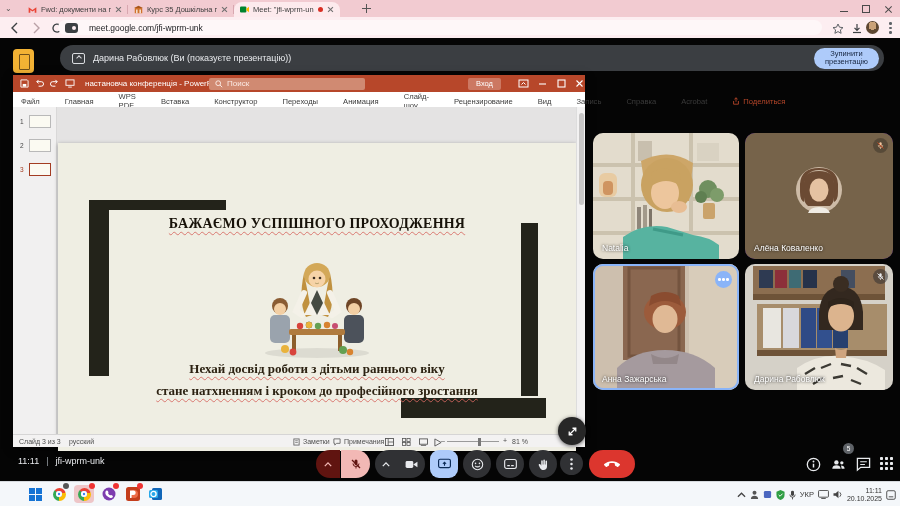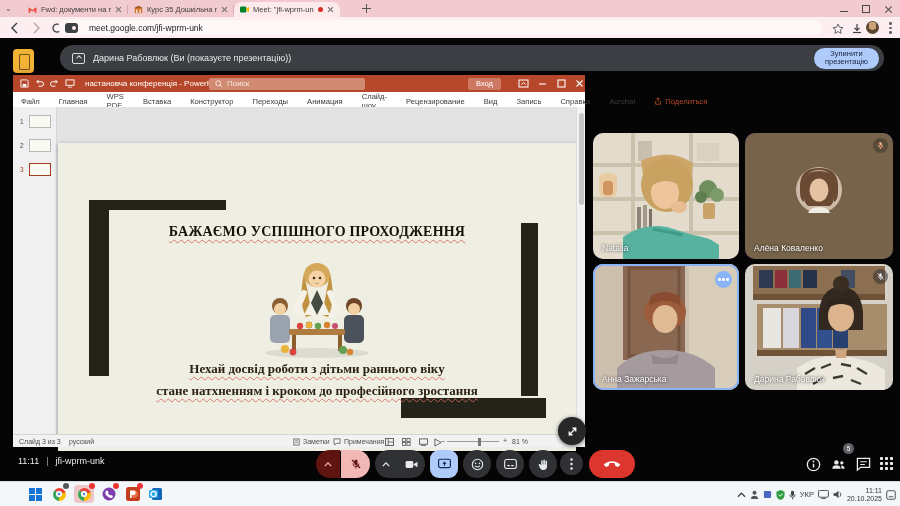--- a/index.html
+++ b/index.html
@@ -54,31 +54,31 @@
 
   
   .ppt{position:absolute;left:13px;top:37px;width:572px;height:372px;background:#e6e5e5;box-shadow:0 2px 8px rgba(0,0,0,.6);}
   .ppt-title{position:absolute;left:0;top:0;width:100%;height:17px;background:#b7472a;display:flex;align-items:center;color:#fff;}
   .qa{display:flex;gap:6px;margin-left:7px;align-items:center;}
   .qa svg{display:block;}
   .ppt-name{font-size:8px;margin-left:10px;white-space:nowrap;}
   .ppt-search{position:absolute;left:196px;top:2.5px;width:156px;height:12px;border-radius:2px;background:#d08a72;display:flex;align-items:center;gap:4px;padding:0 6px;color:#fbeae4;font-size:8px;}
   .vhod{position:absolute;left:455px;top:2.5px;height:12px;padding:0 8px;background:rgba(255,235,228,.3);border-radius:2px;font-size:7.5px;color:#fff;display:flex;align-items:center;}
   .tb-ctl{position:absolute;top:3px;width:11px;height:11px;}
-  .ppt-menu{position:absolute;left:0;top:17px;width:100%;height:15px;background:#fff;display:flex;align-items:center;gap:19px;padding:9px 8px;font-size:7.6px;color:#3b3b3b;border-bottom:1px solid #e1e1e1;}
+  .ppt-menu{position:absolute;left:0;top:17px;width:100%;height:15px;background:#fff;display:flex;align-items:center;gap:25px;padding:9px 8px;font-size:7.6px;color:#3b3b3b;border-bottom:1px solid #e1e1e1;}
   .share{margin-left:auto;color:#b7472a;display:flex;align-items:center;gap:3px;}
   .ppt-body{position:absolute;left:0;top:32px;width:100%;height:327px;background:#e4e3e3;}
   .thumbs{position:absolute;left:0;top:0;width:44px;height:100%;background:#f1f0f0;border-right:1px solid #d9d8d8;}
   .th-row{position:absolute;left:0;width:100%;display:flex;align-items:center;gap:4px;padding-left:7px;}
   .th-num{font-size:6.5px;color:#444;width:5px;}
   .th-box{width:22px;height:13px;background:#fbfaf2;border:1px solid #b9b9b9;}
   .th-box.sel{border:1.6px solid #a33c22;}
   .slide{position:absolute;left:45px;top:36px;width:518px;height:308px;background:#efeee3;box-shadow:0 1px 4px rgba(0,0,0,.35);}
   .bar{position:absolute;background:#23231a;}
-  .s-title{position:absolute;left:0;right:0;top:72px;text-align:center;font-family:"Liberation Serif",serif;font-weight:bold;font-size:14px;line-height:17.5px;color:#171209;letter-spacing:.2px;margin-top:8px;}
+  .s-title{position:absolute;left:0;right:0;top:72px;text-align:center;font-family:"Liberation Serif",serif;font-weight:bold;font-size:14px;line-height:17.5px;color:#171209;letter-spacing:.2px;}
   .s-body{position:absolute;left:0;right:0;text-align:center;font-family:"Liberation Serif",serif;font-weight:bold;font-size:13px;color:#2c2212;}
   .wavy{text-decoration:underline;text-decoration-style:wavy;text-decoration-color:rgba(214,102,95,.85);text-decoration-thickness:1px;text-underline-offset:2.5px;}
   .illus{position:absolute;left:50%;top:116px;transform:translateX(-50%);}
   .vsb{position:absolute;right:0;top:0;width:9px;height:100%;background:#f3f2f2;border-left:1px solid #ddd;}
   .vsb .thumb{position:absolute;left:1.5px;top:6px;width:5px;height:92px;border-radius:3px;background:#c7c6c6;}
   .ppt-status{position:absolute;left:0;bottom:0;width:100%;height:13px;background:#f3f2f2;border-top:1px solid #d6d5d5;font-size:7px;color:#4f4f4f;}
   .st{position:absolute;top:2.5px;white-space:nowrap;}
   .zoomtrack{position:absolute;top:6px;left:434px;width:52px;height:1px;background:#9a9a9a;}
   .zoomthumb{position:absolute;top:2.5px;left:465px;width:2.5px;height:8px;background:#777;}
   .fab{position:absolute;left:558px;top:379px;width:28px;height:28px;border-radius:50%;background:#272727;box-shadow:0 1px 4px rgba(0,0,0,.6);}

